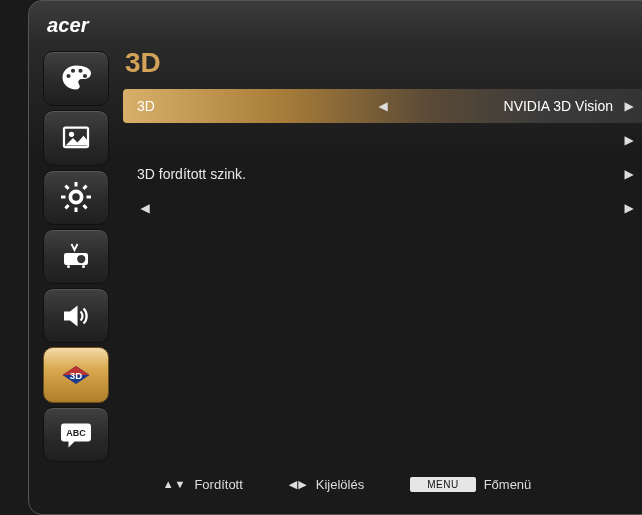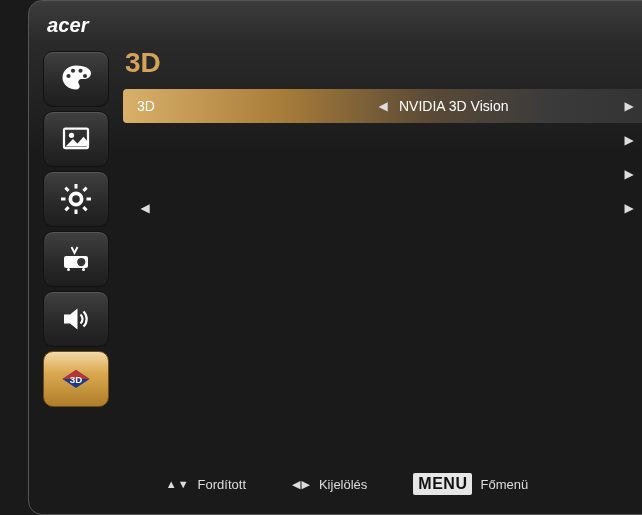--- a/index.html
+++ b/index.html
@@ -86,42 +86,42 @@
     }
     .row .label { flex: 0 0 230px; }
     .row .arrow-l, .row .arrow-r {
       width: 16px;
       text-align: center;
       color: #ddd;
       font-size: 12px;
     }
     .row .value {
       flex: 1;
-      text-align: left;
+      text-align: right;
       white-space: nowrap;
     }
     .row .arrow-r { margin-left: auto; }
     .footer {
       height: 32px;
       display: flex;
       align-items: center;
       justify-content: center;
       gap: 46px;
       font-size: 13px;
       color: #ddd;
       margin-top: 6px;
     }
     .footer .grp { display: flex; align-items: center; gap: 8px; }
     .footer .glyphs { font-size: 11px; letter-spacing: 1px; }
     .menu-badge {
       background: #e6e6e6;
       color: #111;
-      font-size: 16px;
-      font-weight: bold;
-      padding: 2px 5px;
+      font-size: 10px;
+      font-weight: normal;
+      padding: 2px 17px;
       border-radius: 2px;
       letter-spacing: 0.5px;
     }
   </style>
 </head>
 <body>
 
 <div class="osd">
   <div class="logo">
     <svg viewBox="0 0 120 24">
@@ -185,20 +185,26 @@
       </div>
 
       <div class="side-item active">
         <svg viewBox="0 0 48 48">
           <path d="M6 24 l18 -12 l18 12 l-18 12 z" fill="#1b3a8a"></path>
           <path d="M6 24 l18 -12 l18 12" fill="#b33"></path>
           <text x="24" y="29" text-anchor="middle" font-family="Arial" font-weight="bold" font-size="13" fill="#fff">3D</text>
         </svg>
       </div>
 
+      <div class="side-item">
+        <svg viewBox="0 0 48 48">
+          <path d="M8 10 h32 a4 4 0 014 4 v16 a4 4 0 01-4 4 H22 l-8 8 v-8 H8 a4 4 0 01-4-4 V14 a4 4 0 014-4z" fill="#fff"></path>
+          <text x="24" y="27" text-anchor="middle" font-family="Arial" font-weight="bold" font-size="12" fill="#222">ABC</text>
+        </svg>
+      </div>
 
     </div>
 
     <div class="main">
       <div class="page-title">3D</div>
 
       <div class="rows">
 
         <div class="row selected">
           <span class="label">3D</span>
@@ -206,20 +212,21 @@
           <span class="value">NVIDIA 3D Vision</span>
           <span class="arrow-r">▶</span>
         </div>
 
         <div class="row">
           <span class="arrow-l"></span>
           <span class="arrow-r">▶</span>
         </div>
 
         <div class="row">
+          <span class="label">3D fordított szink.</span>
           <span class="arrow-l"></span>
           <span class="arrow-r">▶</span>
         </div>
 
         <div class="row">
           <span class="arrow-l">◀</span>
           <span class="arrow-r">▶</span>
         </div>
 
       </div>

